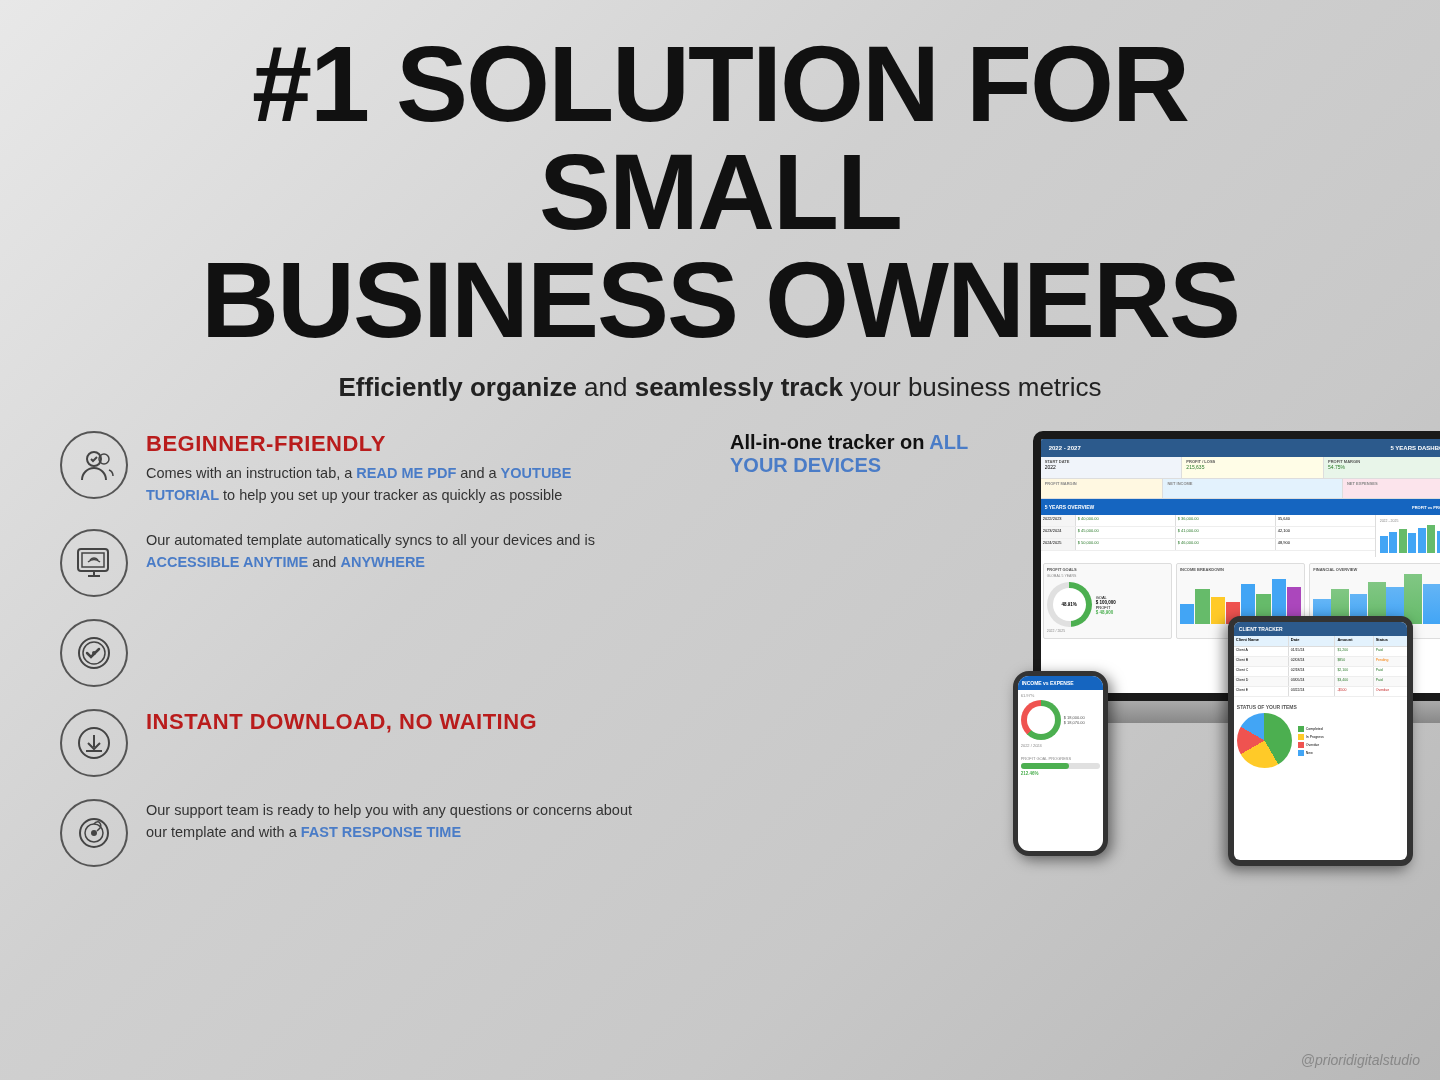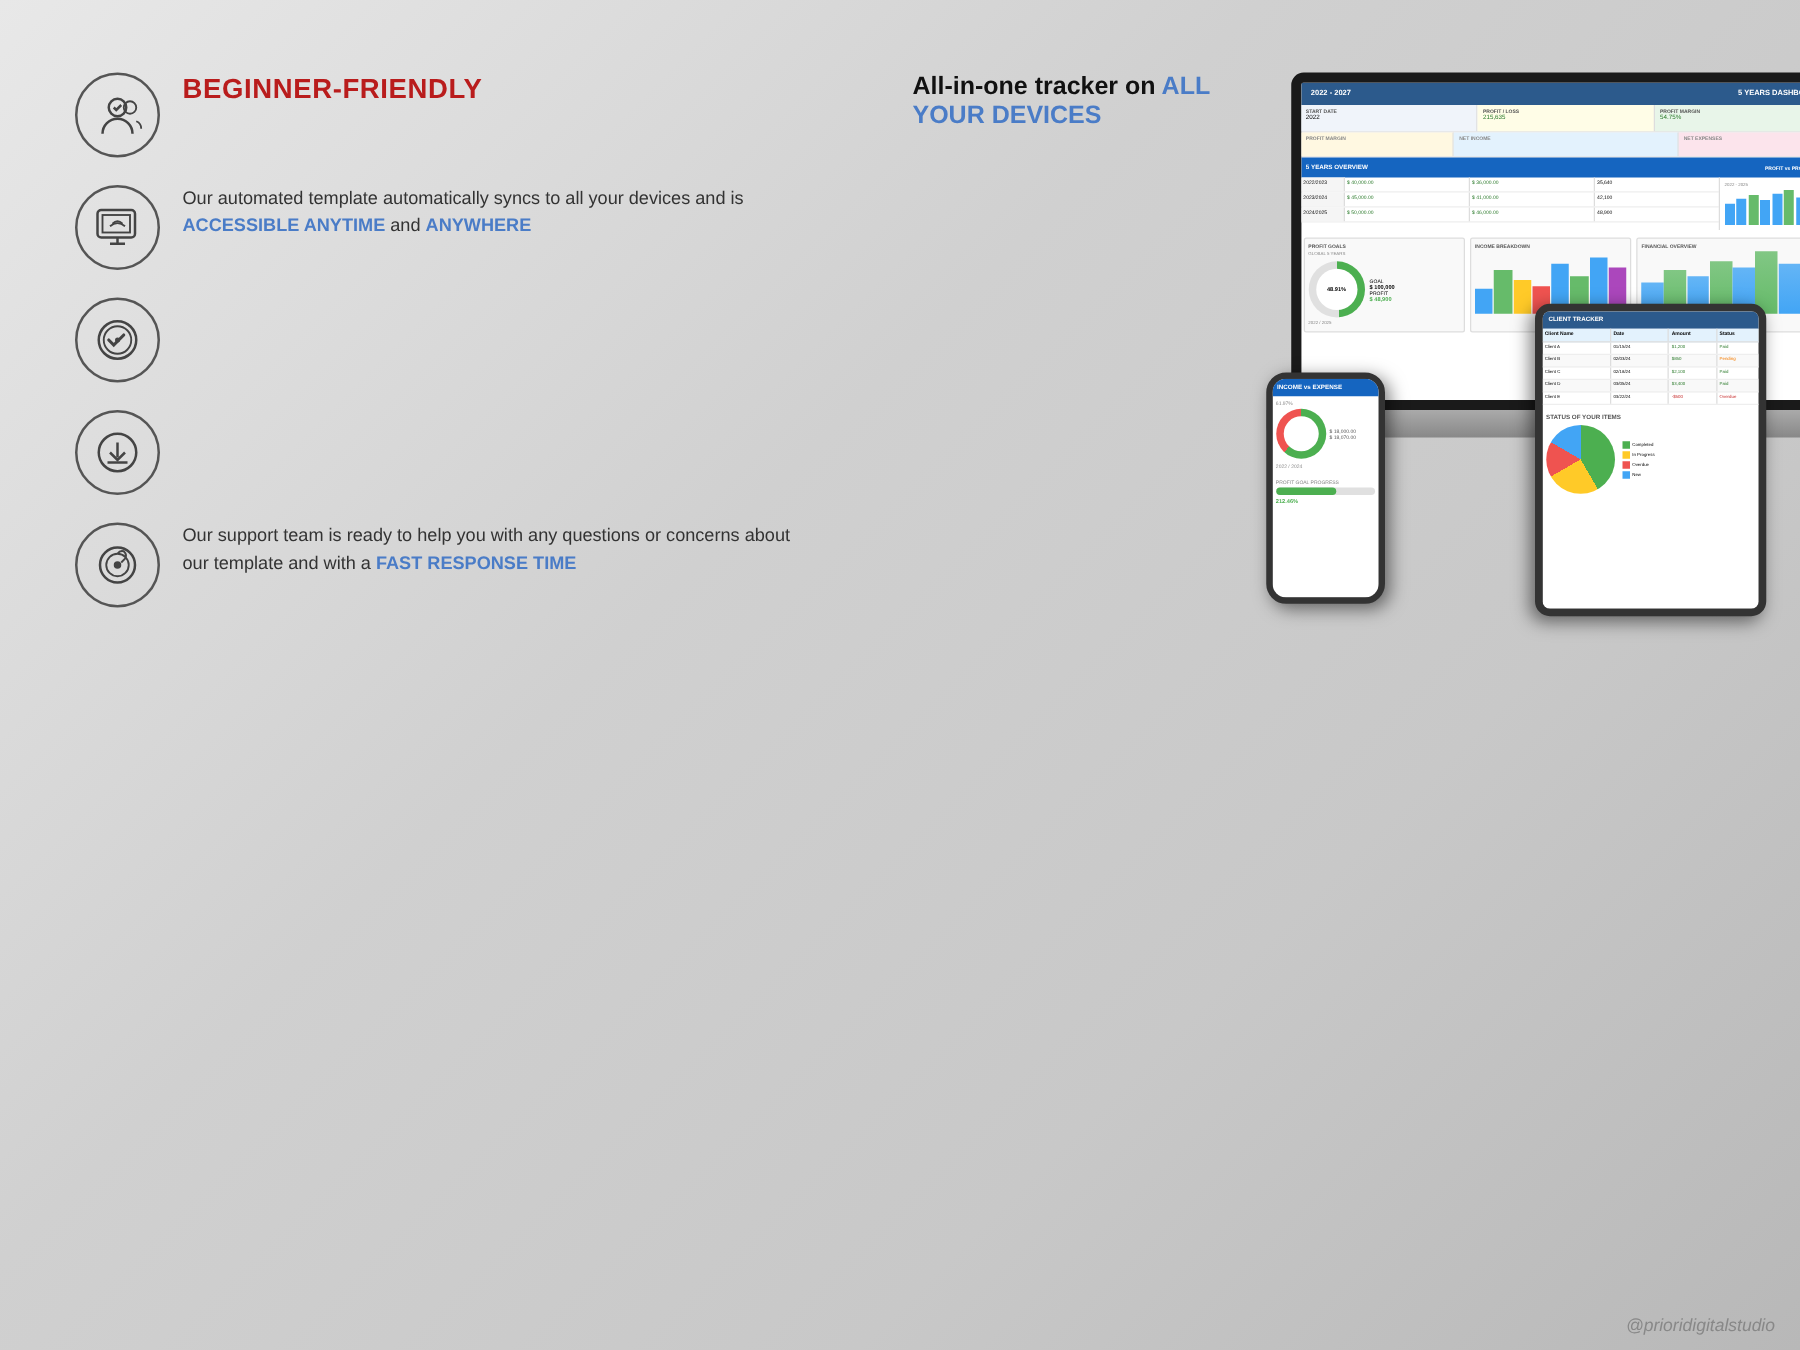--- a/index.html
+++ b/index.html
@@ -242,37 +242,49 @@
     .sg-corner { background: #34a853; grid-column: 1; grid-row: 1; border-radius: 2px; }
     .sg-header { background: #34a853; border-radius: 2px; }
     .sg-side { background: #34a853; border-radius: 2px; }
     .sg-cell { background: #e8f5e9; border-radius: 1px; }
   </style>
 </head>
 <body>
 
 <div class="main-container">
 
+  <div class="header-section">
+    <h1 class="main-title">
+      <span>#1 SOLUTION FOR SMALL</span><br>
+      <span>BUSINESS OWNERS</span>
+    </h1>
+    <p class="subtitle">
+      <strong>Efficiently organize</strong> and <strong>seamlessly track</strong> your business metrics
+    </p>
+  </div>
 
   <div class="content-area">
 
     <div class="features-list">
 
       <div class="feature-item">
         <div class="feature-icon">
           <svg width="40" height="40" viewBox="0 0 40 40" fill="none">
             <circle cx="20" cy="14" r="7" stroke="#444" stroke-width="2" fill="none"></circle>
             <path d="M8 35c0-6.627 5.373-12 12-12s12 5.373 12 12" stroke="#444" stroke-width="2" fill="none"></path>
             <circle cx="30" cy="14" r="5" stroke="#444" stroke-width="1.5" fill="none"></circle>
             <path d="M35 25c2.5 1 4 3 4 6" stroke="#444" stroke-width="1.5" fill="none"></path>
             <path d="M17 14l2 2 4-4" stroke="#444" stroke-width="2"></path>
           </svg>
         </div>
         <div class="feature-text">
           <div class="feature-title">BEGINNER-FRIENDLY</div>
+          <div class="feature-desc">
+            Comes with an instruction tab, a <span class="highlight-blue">READ ME PDF</span> and a <span class="highlight-blue">YOUTUBE<br>TUTORIAL</span> to help you set up your tracker as quickly as possible
+          </div>
         </div>
       </div>
 
       <div class="feature-item">
         <div class="feature-icon">
           <svg width="40" height="40" viewBox="0 0 40 40" fill="none">
             <rect x="4" y="6" width="30" height="22" rx="3" stroke="#444" stroke-width="2" fill="none"></rect>
             <rect x="8" y="10" width="22" height="14" stroke="#444" stroke-width="1.5" fill="none"></rect>
             <line x1="20" y1="28" x2="20" y2="33" stroke="#444" stroke-width="2"></line>
             <line x1="14" y1="33" x2="26" y2="33" stroke="#444" stroke-width="2"></line>
@@ -302,20 +314,21 @@
       <div class="feature-item">
         <div class="feature-icon">
           <svg width="40" height="40" viewBox="0 0 40 40" fill="none">
             <circle cx="20" cy="20" r="15" stroke="#444" stroke-width="2" fill="none"></circle>
             <line x1="20" y1="12" x2="20" y2="24" stroke="#444" stroke-width="2"></line>
             <polyline points="14,20 20,26 26,20" stroke="#444" stroke-width="2" fill="none"></polyline>
             <line x1="12" y1="28" x2="28" y2="28" stroke="#444" stroke-width="2"></line>
           </svg>
         </div>
         <div class="feature-text">
+          <div class="feature-title">INSTANT DOWNLOAD, NO WAITING</div>
         </div>
       </div>
 
       <div class="feature-item">
         <div class="feature-icon">
           <svg width="40" height="40" viewBox="0 0 40 40" fill="none">
             <circle cx="20" cy="20" r="14" stroke="#444" stroke-width="2" fill="none"></circle>
             <circle cx="20" cy="20" r="9" stroke="#444" stroke-width="1.5" fill="none"></circle>
             <path d="M20 11 Q22 8 25 9 Q28 12 26 15 L23 18" stroke="#444" stroke-width="1.5" fill="none"></path>
             <circle cx="20" cy="20" r="3" fill="#444"></circle>

